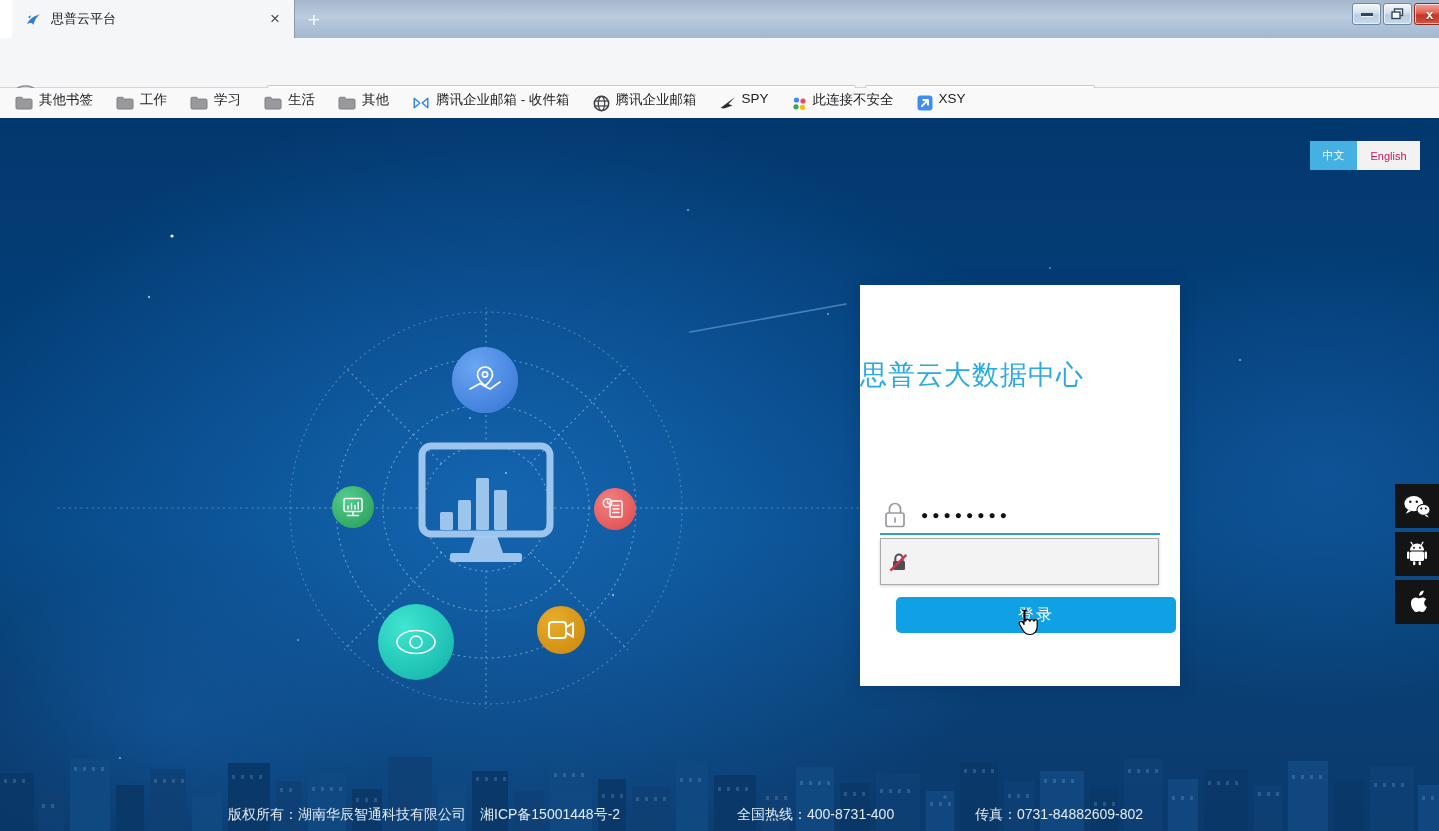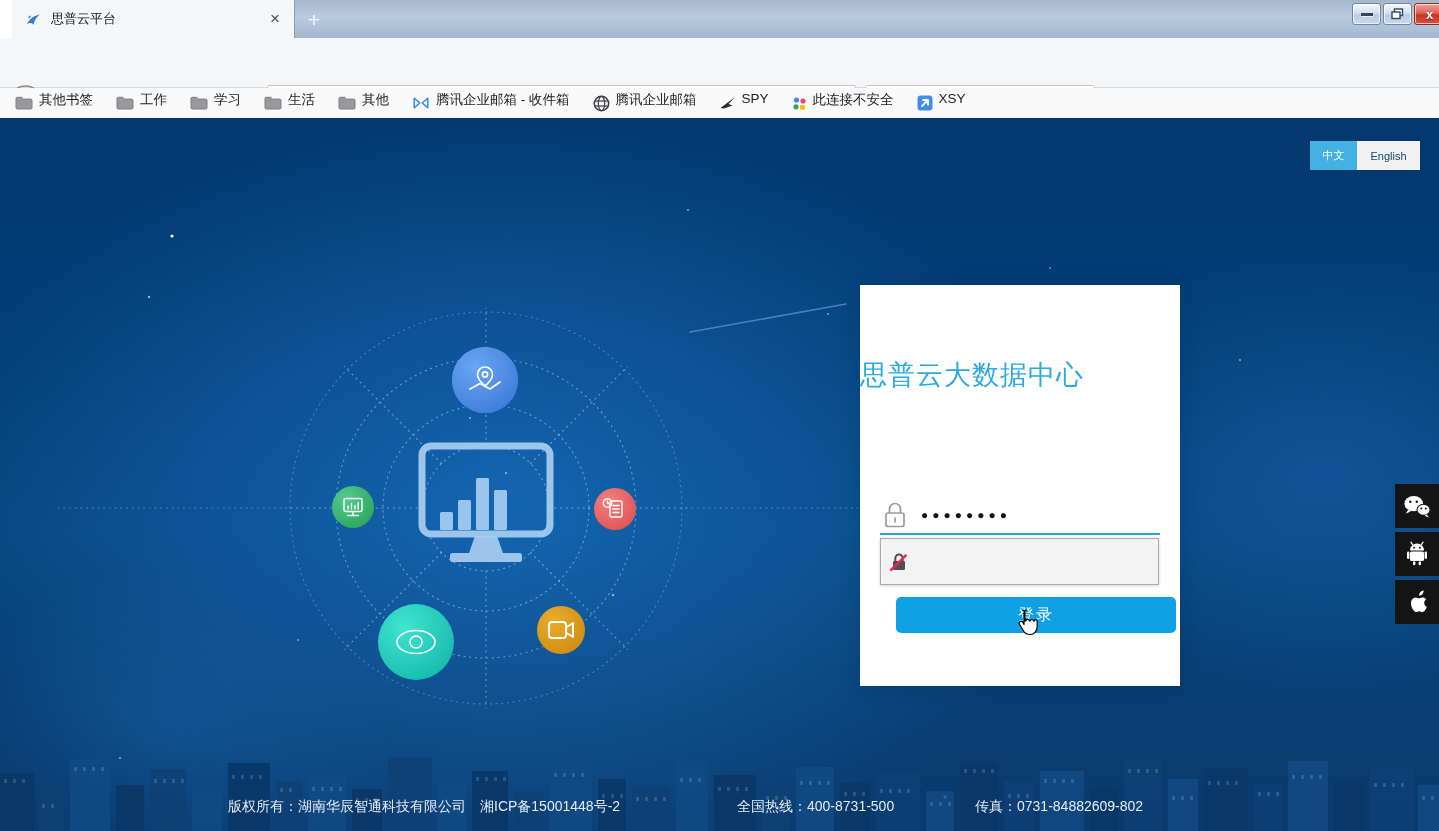--- a/index.html
+++ b/index.html
@@ -61,21 +61,21 @@
     background:
       radial-gradient(420px 320px at 92% 50%, rgba(23,96,170,.55), transparent 72%),
       radial-gradient(300px 210px at 12% 84%, rgba(21,92,165,.5), transparent 72%),
       radial-gradient(760px 540px at 35% 54%, rgba(24,110,190,.78), rgba(24,110,190,0) 74%),
       linear-gradient(180deg,#03386e 0%,#04407a 38%,#064681 58%,#093f74 78%,#0b3a6c 100%); }
   .deco { position:absolute; left:0; top:0; width:1439px; height:713px; }
 
   .lang-toggle { position:absolute; top:23px; right:19px; display:flex; }
   .lang-btn { height:29px; display:flex; align-items:center; justify-content:center; font-size:11px; }
   .lang-zh { width:47px; background:#45b1e2; color:#fff; }
-  .lang-en { width:63px; background:#f2f2f2; color:#0c4a6e; }
+  .lang-en { width:63px; background:#f2f2f2; color:#be185d; }
 
   
   .card { position:absolute; left:860px; top:167px; width:320px; height:401px; background:#fff;
     box-shadow:0 2px 18px rgba(0,20,50,.18); }
   .card-title { margin-top:72px; text-align:left; font-size:27px; color:#2ba9e0; letter-spacing:1px; }
   .user-input { position:absolute; left:20px; top:153px; width:280px; height:39px; background:#f8f2bd;
     border:none; outline:none; padding-left:40px; font-size:14.5px; color:#2c2c2c; font-family:inherit; }
   .pwd-row { position:absolute; left:20px; top:212px; width:280px; height:38px;
     border-bottom:2px solid #2a9fd8; display:flex; align-items:center; }
   .pwd-lock { margin-left:3px; }
@@ -88,21 +88,21 @@
   .warn-link { color:#3f3f42; text-decoration:none; }
   .login-btn { position:absolute; left:36px; top:312px; width:280px; height:36px; background:#10a1e4;
     border:none; border-radius:5px; color:#fff; font-size:16px; letter-spacing:2px; font-family:inherit; }
   .cursor-hand { position:absolute; left:158px; top:324px; pointer-events:none; }
 
   
   .app-stack { position:absolute; right:0; top:366px; display:flex; flex-direction:column; gap:4px; }
   .app-btn { width:44px; height:44px; background:#141414; display:flex; align-items:center; justify-content:center; }
 
   
-  .footer-text { position:absolute; bottom:15px; font-size:14px; color:#e3ebf4; white-space:nowrap; }
+  .footer-text { position:absolute; bottom:7px; font-size:14px; color:#e3ebf4; white-space:nowrap; }
   .ft-copy { left:228px; } .ft-hot { left:737px; } .ft-fax { left:975px; }
 </style>
 </head>
 <body>
 
 <div id="app">
 
   <div class="titlebar">
     <div class="tab-stripe"></div>
     <div class="tab-active">
@@ -649,17 +649,17 @@
       </div>
       <div class="app-btn">
         <svg width="22" height="26" viewBox="0 0 22 26">
           <path d="M13.2 6.8 c1.1 -.1 2.5 -.8 3.3 -1.8 .7 -.9 1.3 -2.1 1.1 -3.4 -1.2 .1 -2.5 .8 -3.3 1.7 -.7 .8 -1.4 2.1 -1.1 3.5 Z" fill="#fff"></path>
           <path d="M18.2 13.9 c0 -2.4 2 -3.5 2.1 -3.6 -1.2 -1.7 -3 -1.9 -3.6 -1.9 -1.5 -.2 -3 .9 -3.7 .9 -.8 0 -2 -.9 -3.2 -.9 -1.6 0 -3.2 1 -4 2.4 -1.7 3 -.4 7.4 1.2 9.8 .8 1.2 1.8 2.5 3.1 2.4 1.2 0 1.7 -.8 3.2 -.8 1.5 0 1.9 .8 3.2 .8 1.3 0 2.2 -1.2 3 -2.4 .9 -1.4 1.3 -2.7 1.4 -2.8 -.1 0 -2.7 -1.1 -2.7 -3.9 Z" fill="#fff"></path>
         </svg>
       </div>
     </div>
 
     <div class="footer-text ft-copy">版权所有：湖南华辰智通科技有限公司　湘ICP备15001448号-2</div>
-    <div class="footer-text ft-hot">全国热线：400-8731-500</div>
+    <div class="footer-text ft-hot">全国热线：400-8731-400</div>
     <div class="footer-text ft-fax">传真：0731-84882609-802</div>
   </div>
 
 </div>
 
 </body></html>

